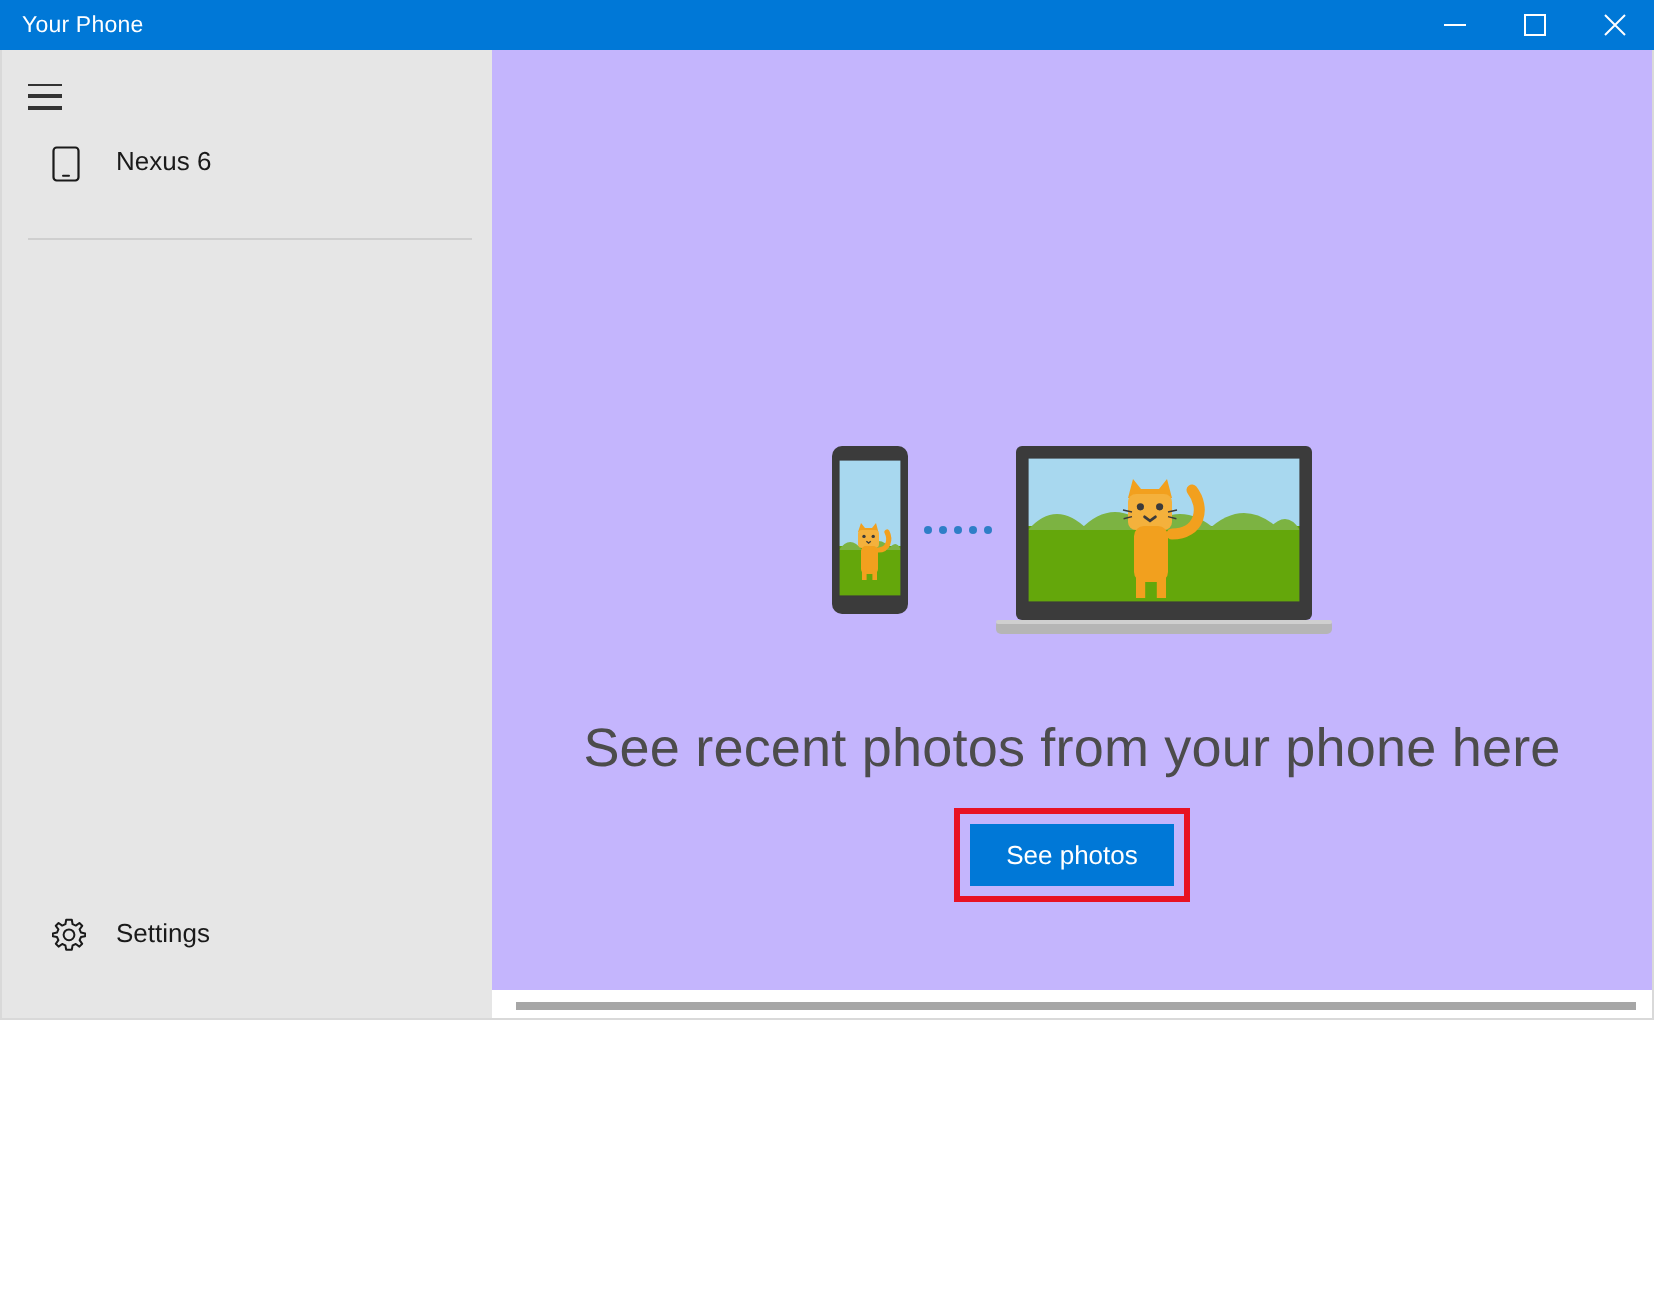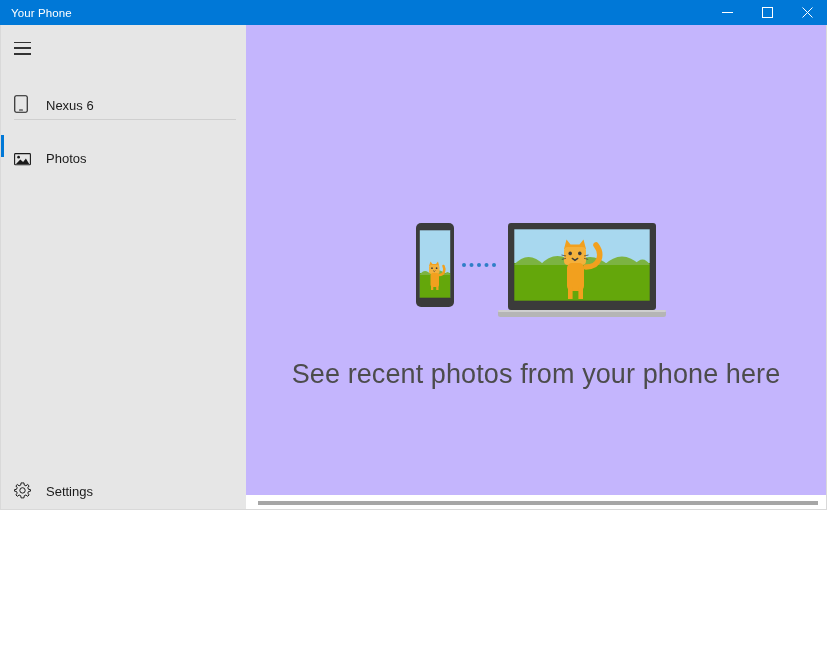--- a/index.html
+++ b/index.html
@@ -97,24 +97,25 @@
     display: block;
     height: 1.6px;
     background: #333333;
     border-radius: 0;
   }
 
   .nav-item {
     position: relative;
     height: 40px;
     display: flex;
-    align-items: flex-end;
+    align-items: flex-start;
     padding-left: 13px;
     cursor: default;
     box-sizing: border-box;
+    margin-left: 12px;
   }
   .nav-item .nav-icon {
     width: 22px;
     min-width: 22px;
     display: flex;
     align-items: center;
     justify-content: flex-start;
     color: #1a1a1a;
   }
   .nav-item .nav-label {
@@ -278,32 +279,20 @@
               <rect x="0.75" y="0.75" width="12.5" height="16.5" rx="1.6" fill="none" stroke="#1a1a1a" stroke-width="1.1"></rect>
               <rect x="5" y="14.4" width="4" height="1" rx="0.5" fill="#1a1a1a"></rect>
             </svg>
           </span>
           <span class="nav-label">Nexus 6</span>
         </div>
       </div>
 
       <div id="nav-divider"></div>
 
-      <div id="nav-section">
-        <div class="nav-item selected">
-          <span class="nav-icon">
-            <svg width="17" height="14" viewBox="0 0 17 14">
-              <rect x="0.6" y="1.6" width="15.8" height="11.2" rx="0.8" fill="none" stroke="#1a1a1a" stroke-width="1.1"></rect>
-              <circle cx="4.6" cy="5.2" r="1.35" fill="#1a1a1a"></circle>
-              <path d="M2 12 L6.3 7.4 L9.1 10 L11.9 6.4 L15.2 12 Z" fill="#1a1a1a"></path>
-            </svg>
-          </span>
-          <span class="nav-label">Photos</span>
-        </div>
-      </div>
 
       <div id="sidebar-spacer"></div>
 
       <div id="sidebar-bottom">
         <div class="nav-item">
           <span class="nav-icon">
             <svg width="17" height="17" viewBox="0 0 17 17">
               <path d="M8.5 0.9 L9.9 0.9 L10.3 3.1 L11.9 3.8 L13.7 2.5 L15.1 3.9 L13.8 5.7 L14.5 7.3 L16.6 7.7 L16.6 9.1 L14.5 9.5 L13.8 11.1 L15.1 12.9 L13.7 14.3 L11.9 13 L10.3 13.7 L9.9 15.9 L8.5 15.9 L7.1 15.9 L6.7 13.7 L5.1 13 L3.3 14.3 L1.9 12.9 L3.2 11.1 L2.5 9.5 L0.4 9.1 L0.4 7.7 L2.5 7.3 L3.2 5.7 L1.9 3.9 L3.3 2.5 L5.1 3.8 L6.7 3.1 L7.1 0.9 Z" fill="none" stroke="#1a1a1a" stroke-width="1" stroke-linejoin="round"></path>
               <circle cx="8.5" cy="8.4" r="2.7" fill="none" stroke="#1a1a1a" stroke-width="1"></circle>
             </svg>
@@ -371,20 +360,24 @@
             </g>
             <rect x="114" y="8" width="136" height="72" fill="none" stroke="#3b3b3b" stroke-width="0.6"></rect>
 
             <rect x="98" y="89" width="168" height="7" rx="2.5" fill="#b5b5b5"></rect>
             <rect x="98" y="89" width="168" height="2" rx="1" fill="#cfcfcf"></rect>
           </svg>
         </div>
 
         <div id="hero-headline">See recent photos from your phone here</div>
 
+        <div id="see-photos-wrap">
+          <button id="see-photos-button">See photos</button>
+          <div id="see-photos-highlight"></div>
+        </div>
 
       </div>
 
       <div id="content-scrollbar">
         <div id="content-scrollbar-track">
           <div id="content-scrollbar-thumb"></div>
         </div>
       </div>
 
     </div>

